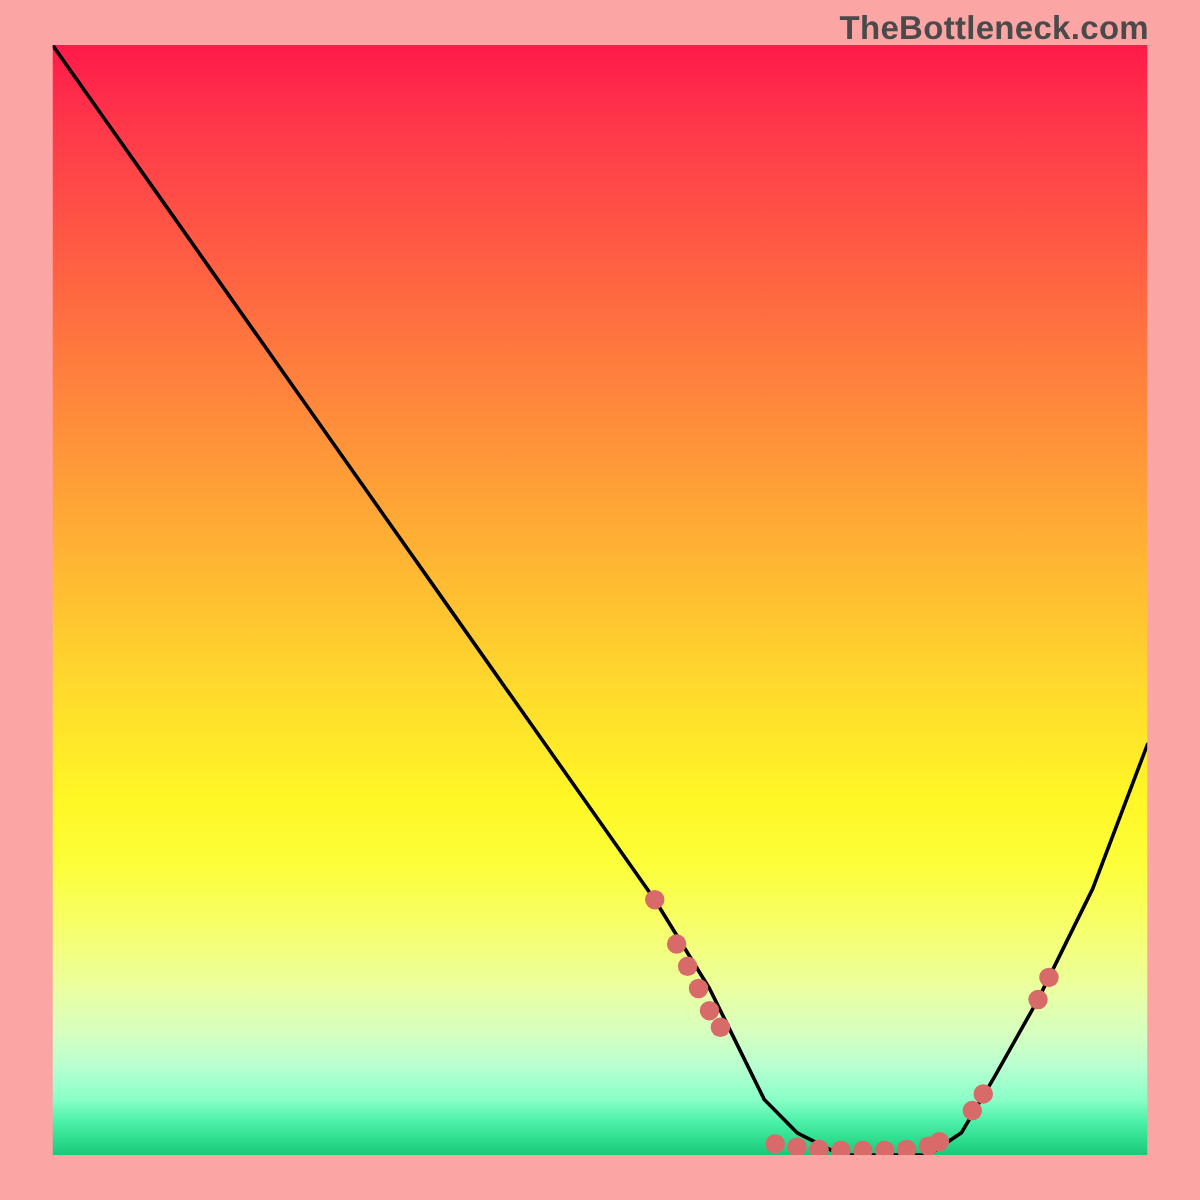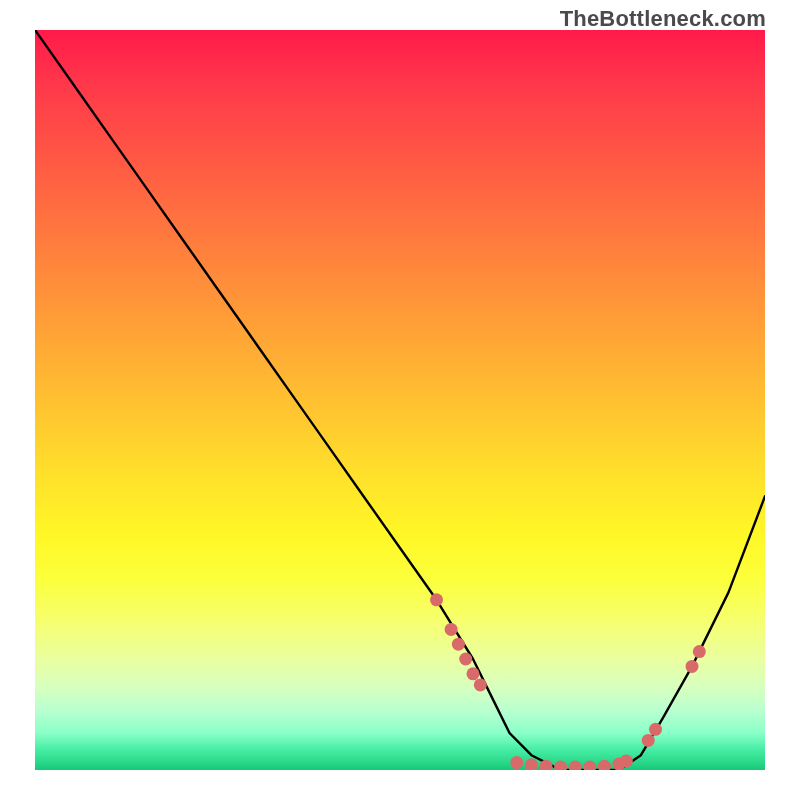--- a/index.html
+++ b/index.html
@@ -10,21 +10,21 @@
     background: #000;
     overflow: hidden;
     font-family: Arial, Helvetica, sans-serif;
   }
   .frame {
     position: absolute;
     left: 0;
     top: 0;
     width: 800px;
     height: 800px;
-    background: #ffffff;
+    background: #fca5a5;
   }
   .plot {
     position: absolute;
     left: 35px;
     top: 30px;
     width: 730px;
     height: 740px;
     overflow: hidden;
   }
   .gradient-bg {

